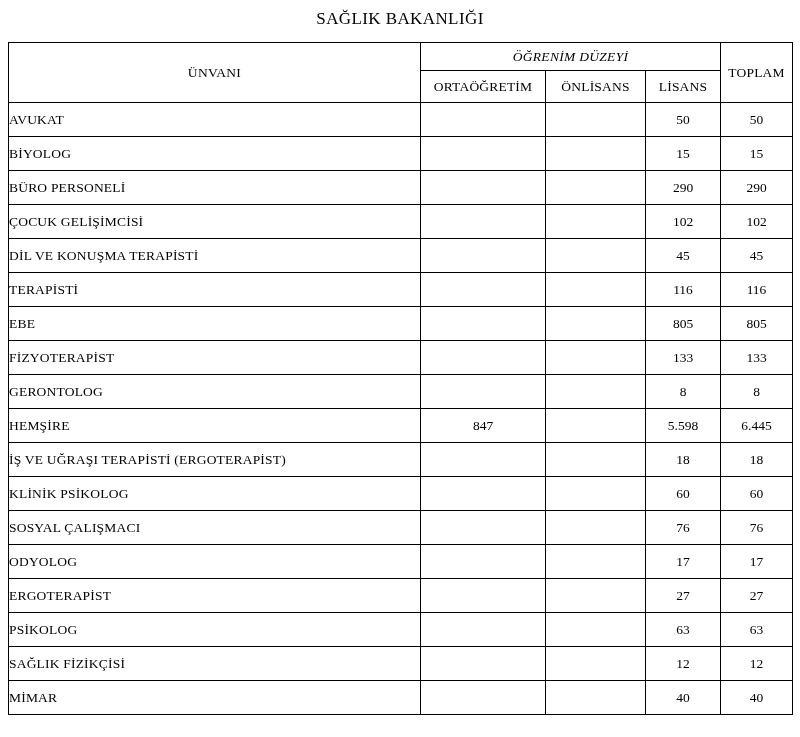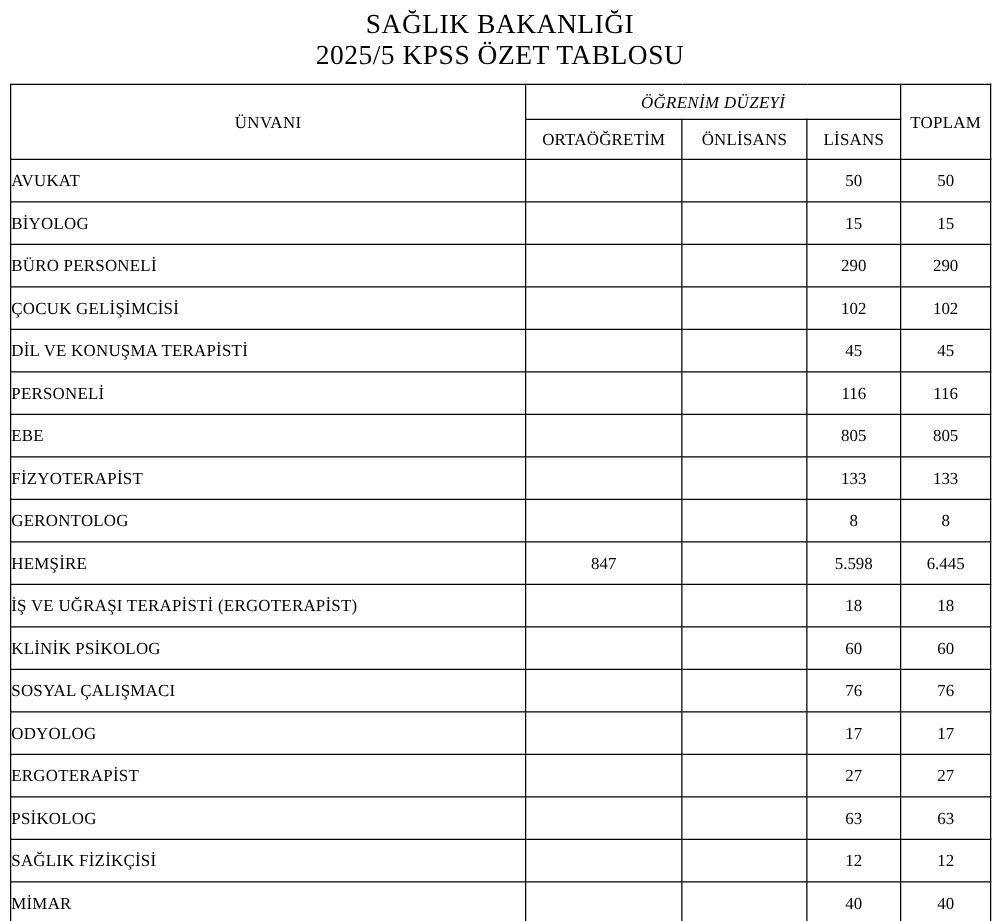--- a/index.html
+++ b/index.html
@@ -18,21 +18,21 @@
     width: 800px;
     height: 737px;
     position: relative;
     box-sizing: border-box;
   }
   .title-block {
     text-align: center;
     padding-top: 6px;
   }
   .title-line {
-    font-size: 22px;
+    font-size: 17px;
     letter-spacing: 0.4px;
     line-height: 25px;
     white-space: nowrap;
   }
   .table-wrap {
     margin: 11px 8px 0 8px;
   }
   table.summary {
     border-collapse: collapse;
     width: 784px;
@@ -90,21 +90,20 @@
   col.c-lis  { width: 75px; }
   col.c-top  { width: 72px; }
 </style>
 </head>
 <body>
 
 <div class="page">
 
   <div class="title-block">
     <div class="title-line">SAĞLIK BAKANLIĞI</div>
-    <div class="title-line">2025/5 KPSS ÖZET TABLOSU</div>
   </div>
 
   <div class="table-wrap">
     <table class="summary">
       <colgroup>
         <col class="c-name">
         <col class="c-orta">
         <col class="c-onl">
         <col class="c-lis">
         <col class="c-top">
@@ -151,21 +150,21 @@
             <td class="num">102</td>
           </tr>
           <tr>
             <td class="name">DİL VE KONUŞMA TERAPİSTİ</td>
             <td class="num"></td>
             <td class="num"></td>
             <td class="num">45</td>
             <td class="num">45</td>
           </tr>
           <tr>
-            <td class="name">PERSONELİ</td>
+            <td class="name">TERAPİSTİ</td>
             <td class="num"></td>
             <td class="num"></td>
             <td class="num">116</td>
             <td class="num">116</td>
           </tr>
           <tr>
             <td class="name">EBE</td>
             <td class="num"></td>
             <td class="num"></td>
             <td class="num">805</td>

